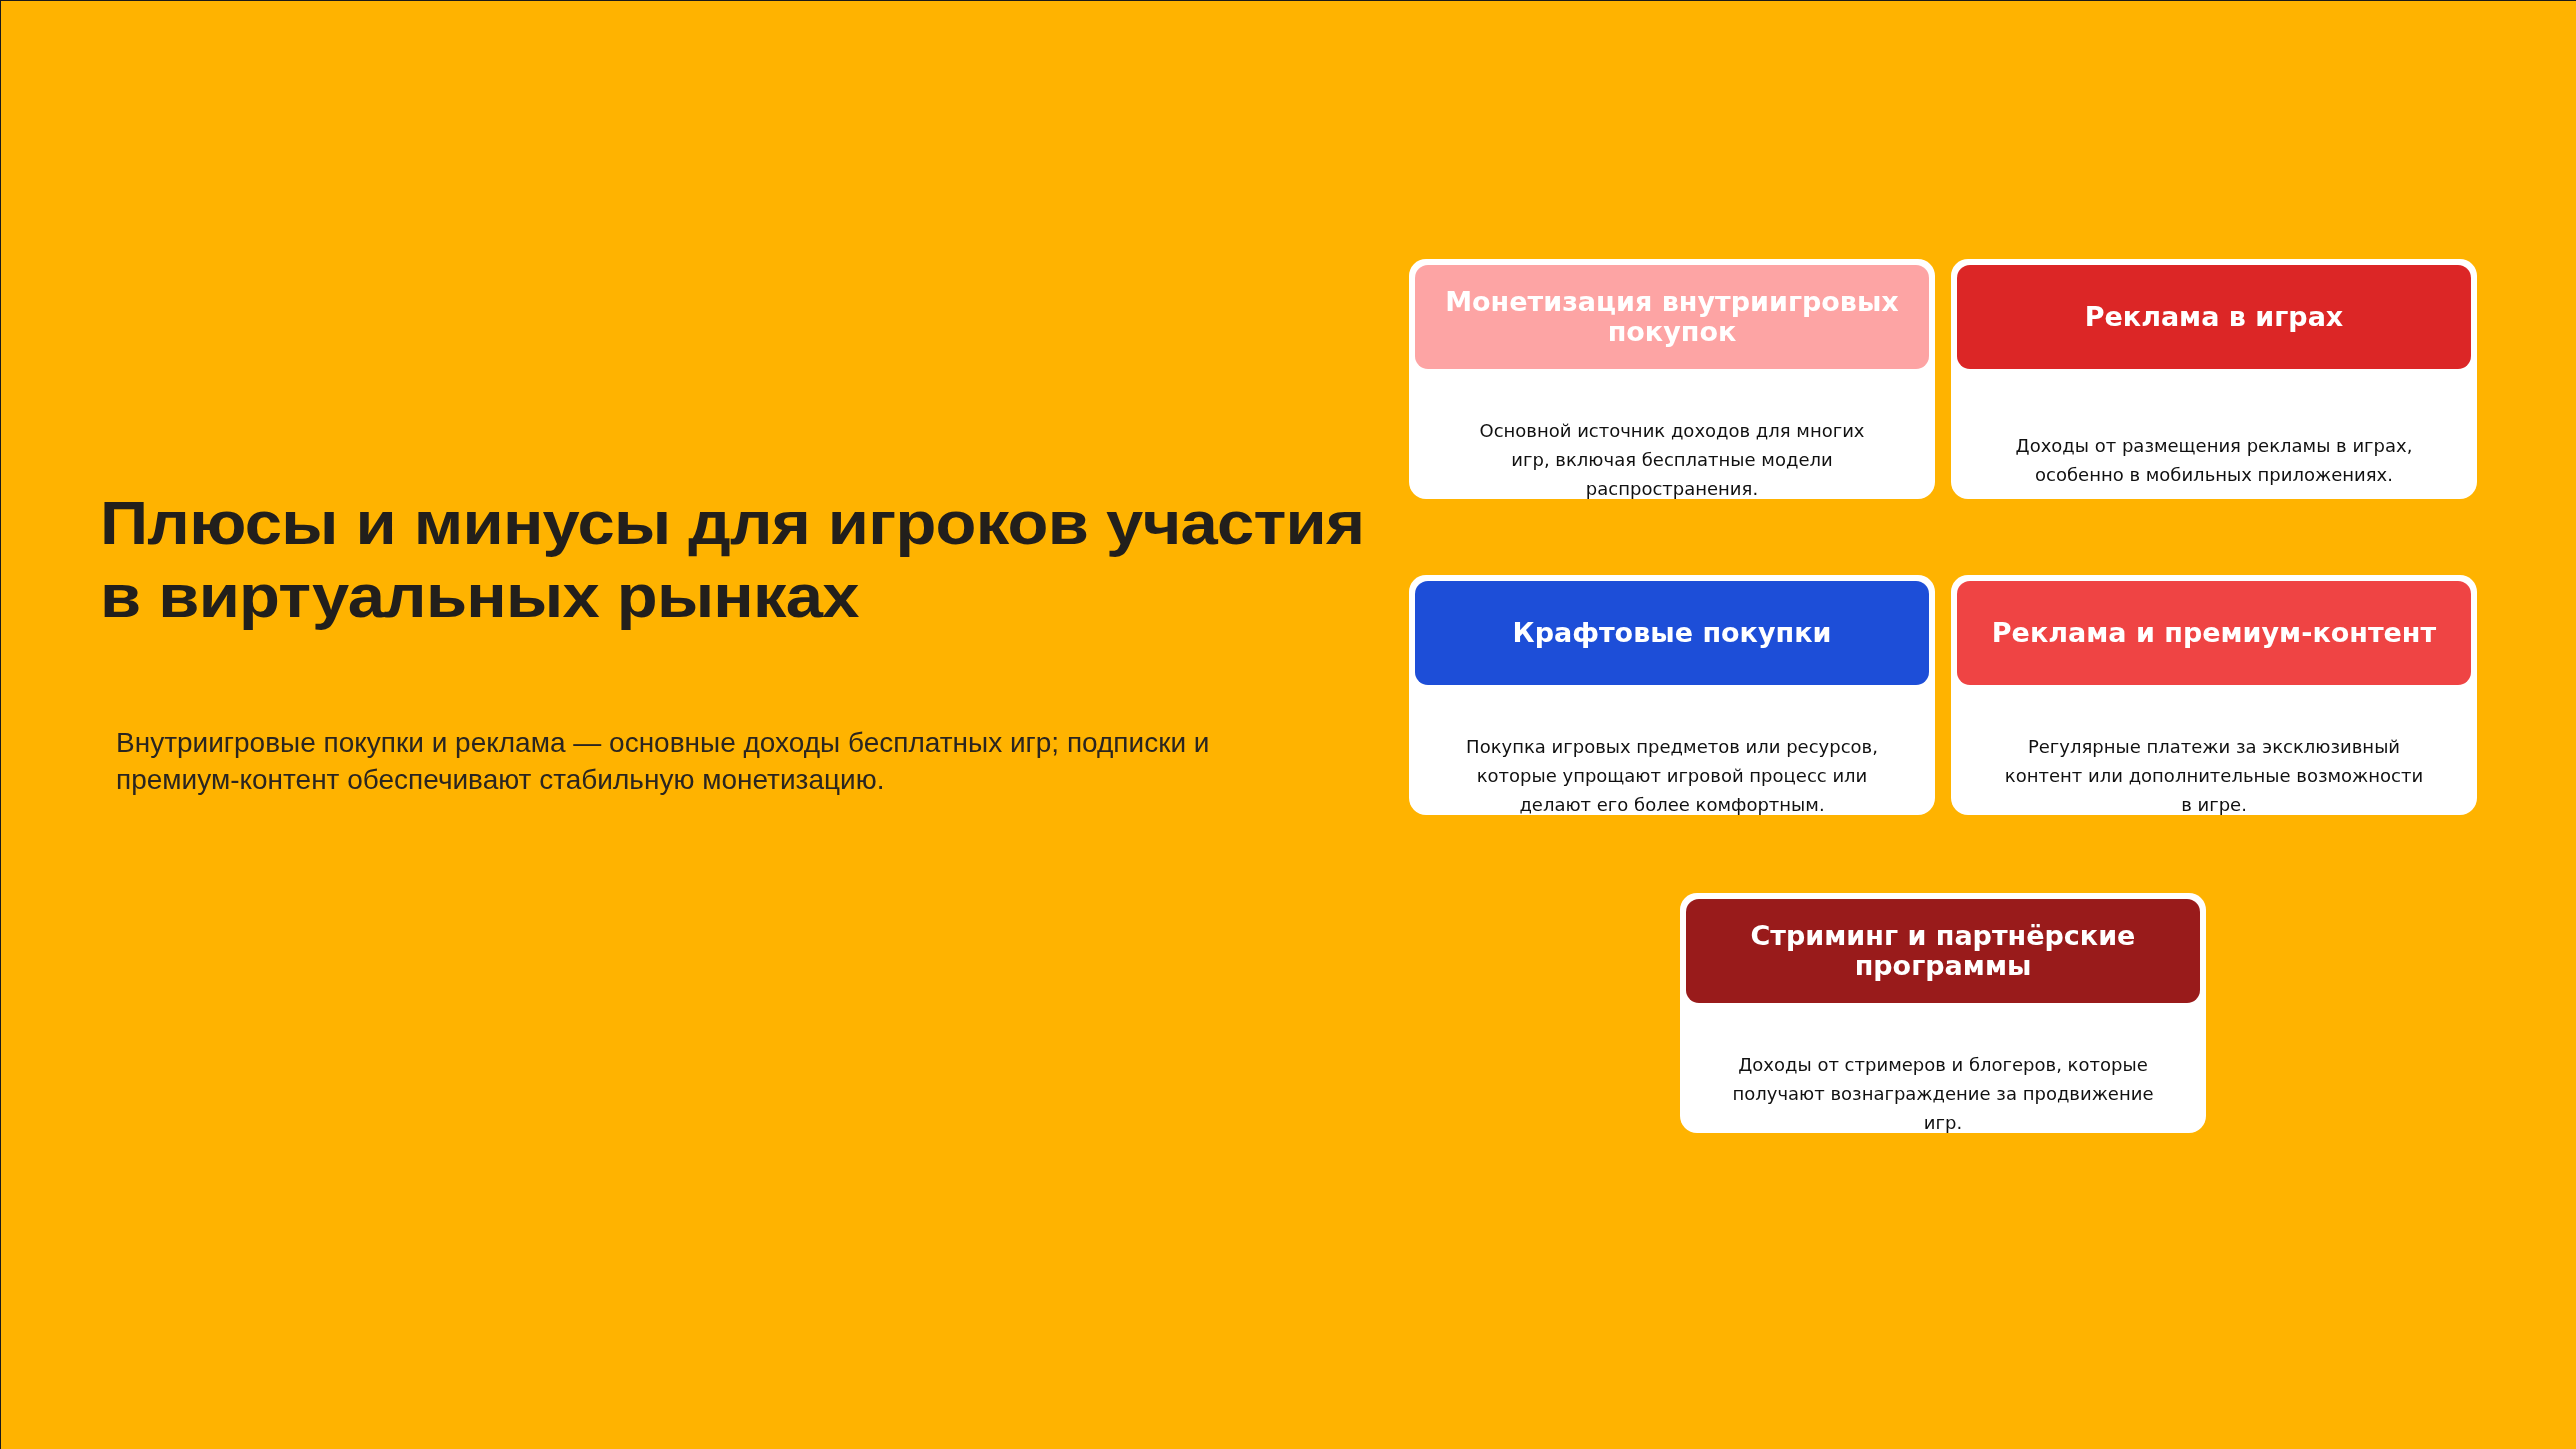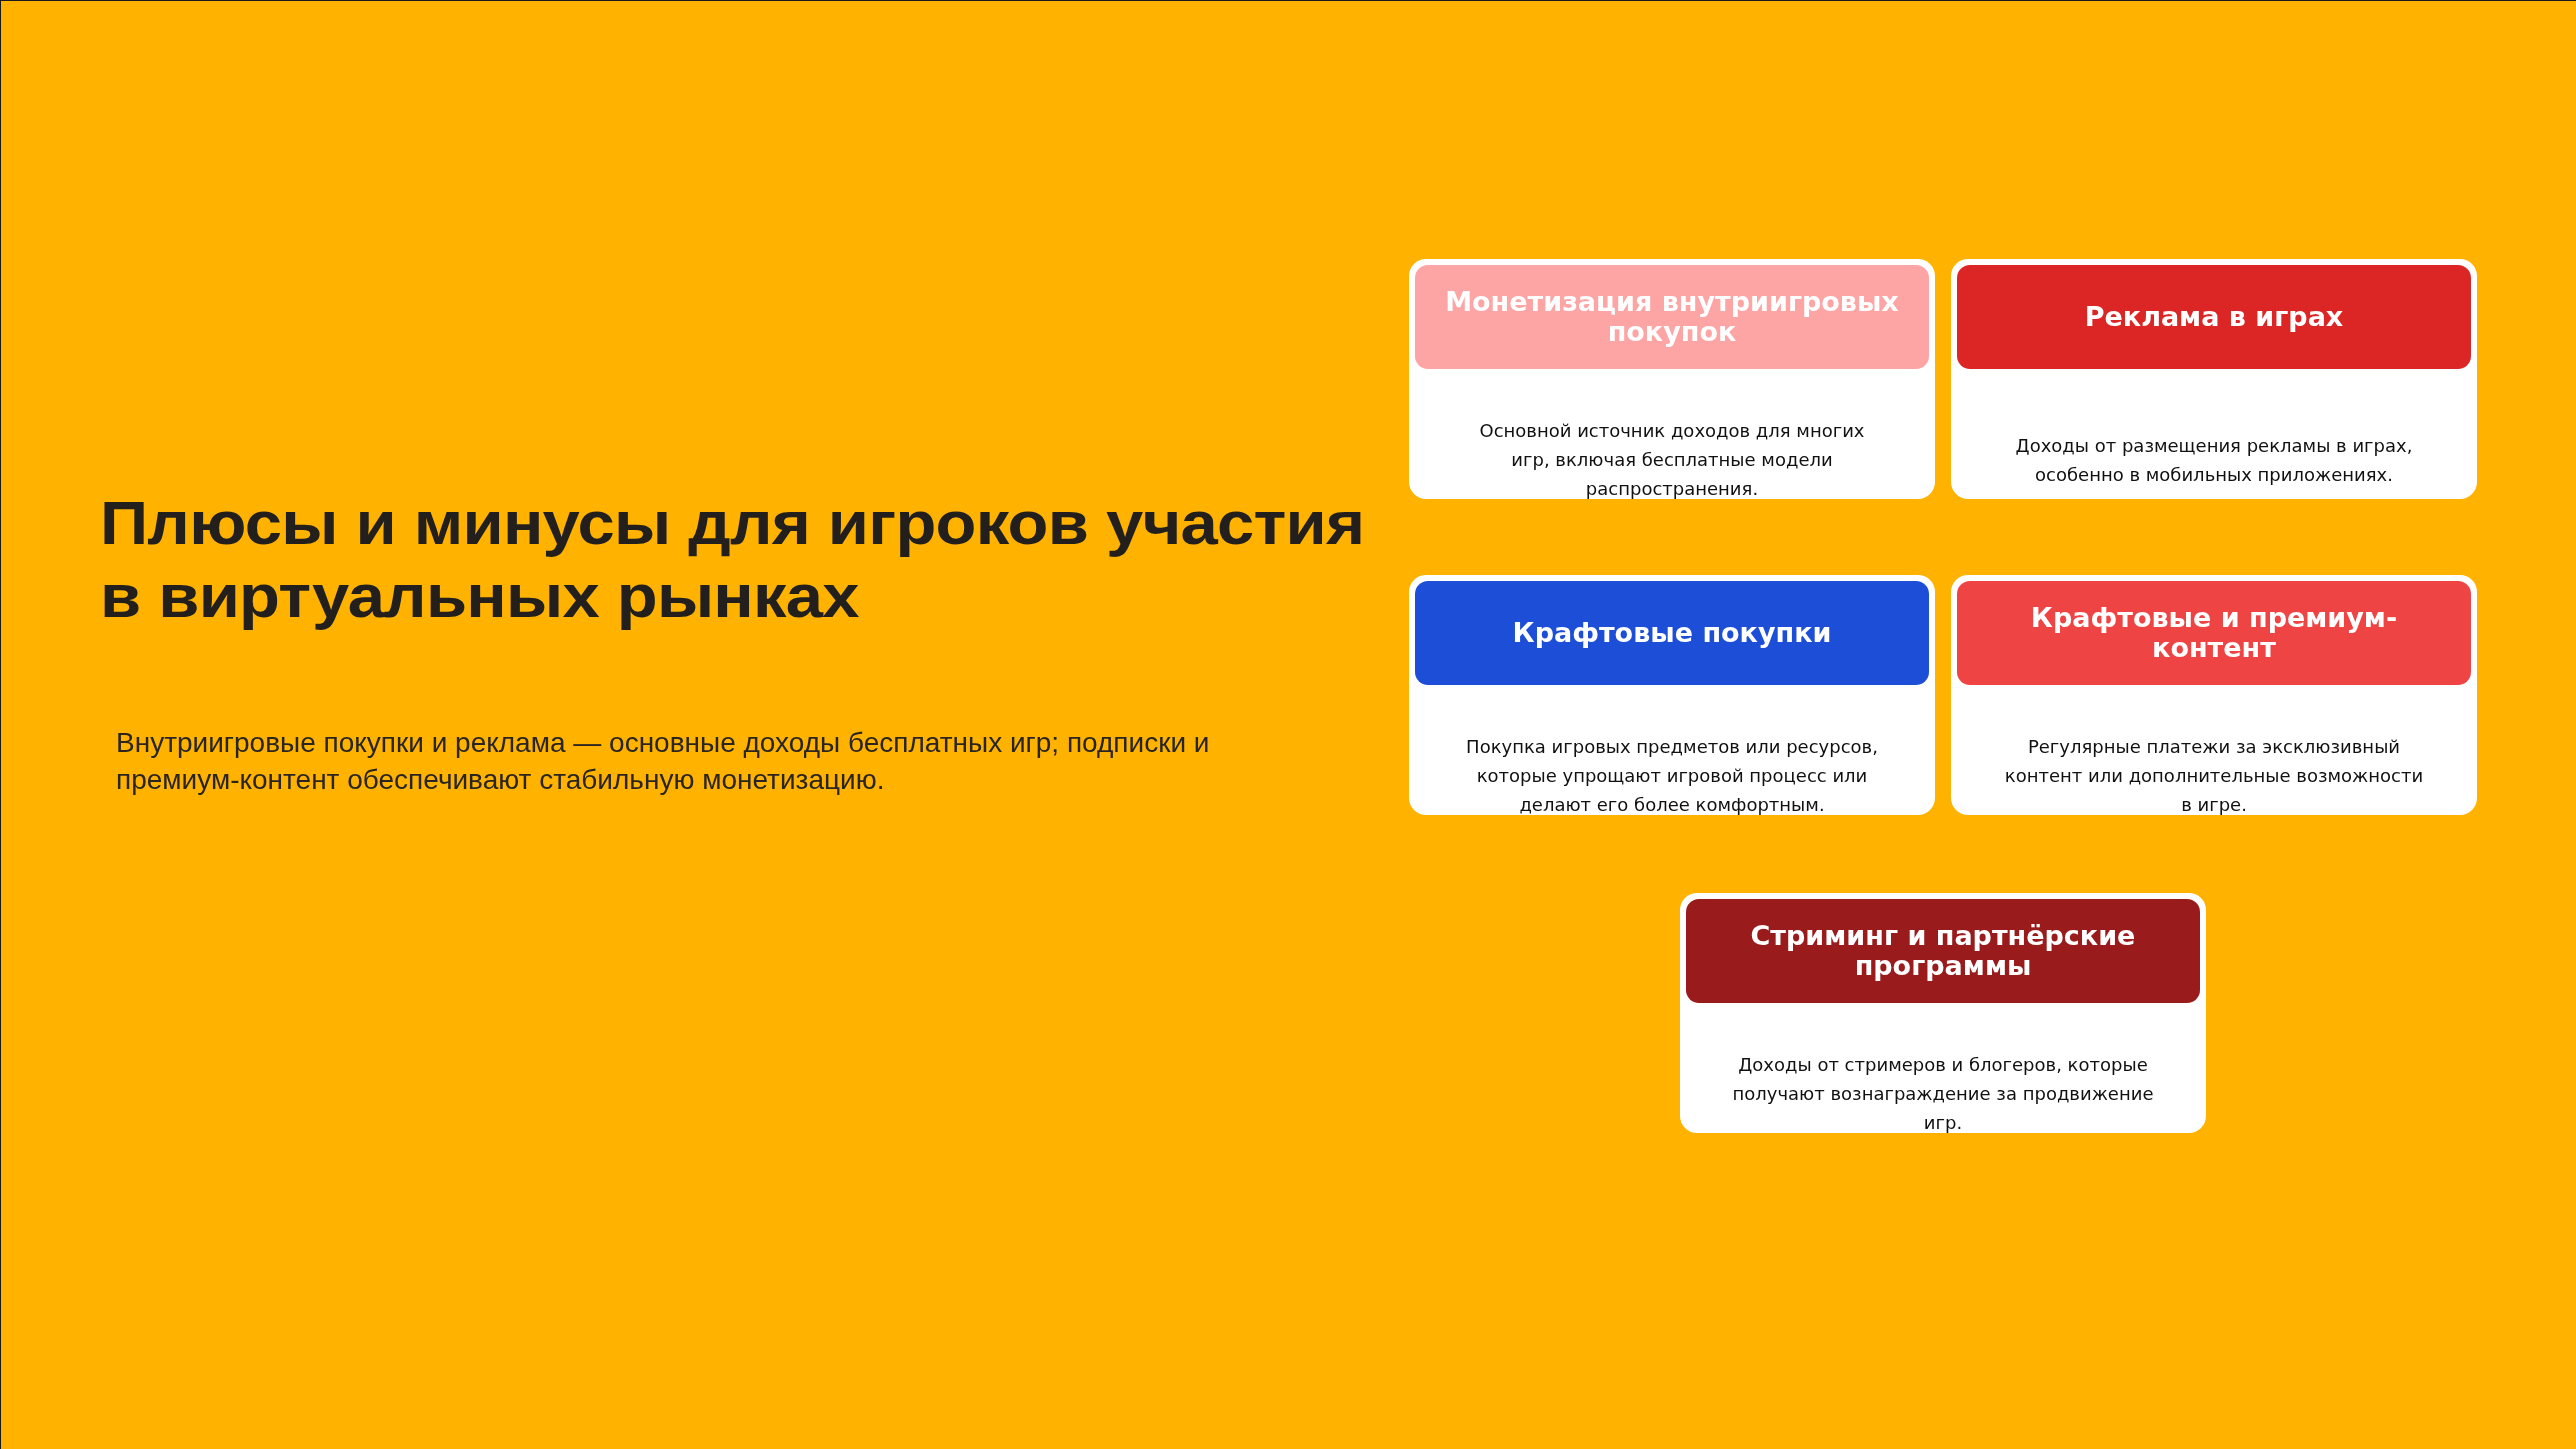--- a/index.html
+++ b/index.html
@@ -128,21 +128,21 @@
   <div class="card-header">
     <span>Крафтовые покупки</span>
   </div>
   <div class="card-body">
     <span>Покупка игровых предметов или ресурсов, которые упрощают игровой процесс или делают его более комфортным.</span>
   </div>
 </div>
 
 <div class="card" id="card-4">
   <div class="card-header">
-    <span>Крафтовые и премиум-контент</span>
+    <span>Реклама и премиум-контент</span>
   </div>
   <div class="card-body">
     <span>Регулярные платежи за эксклюзивный контент или дополнительные возможности в игре.</span>
   </div>
 </div>
 
 <div class="card" id="card-5">
   <div class="card-header">
     <span>Стриминг и партнёрские программы</span>
   </div>

